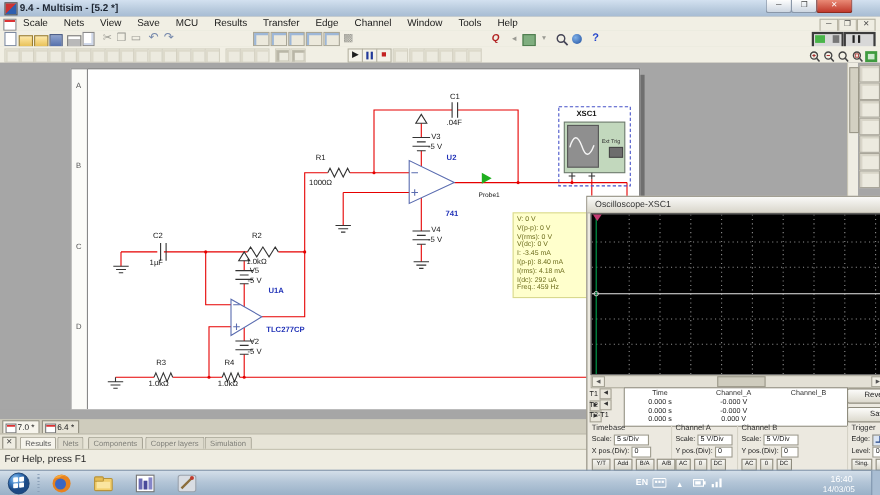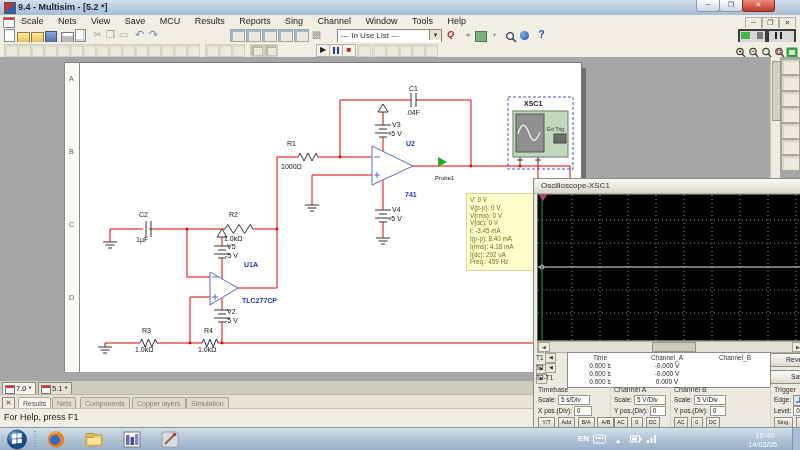--- a/index.html
+++ b/index.html
@@ -109,22 +109,22 @@
 
 <div class="abs menubar">
   <div class="abs micon"></div>
   <div class="abs menuitems">
     <span class="mitem">Scale</span>
     <span class="mitem">Nets</span>
     <span class="mitem">View</span>
     <span class="mitem">Save</span>
     <span class="mitem">MCU</span>
     <span class="mitem">Results</span>
-    <span class="mitem">Reports</span>
-    <span class="mitem">Sing</span>
+    <span class="mitem">Transfer</span>
+    <span class="mitem">Edge</span>
     <span class="mitem">Channel</span>
     <span class="mitem">Window</span>
     <span class="mitem">Tools</span>
     <span class="mitem">Help</span>
   </div>
   <div class="abs mdibtn" style="right:38px">─</div>
   <div class="abs mdibtn" style="right:21px">❐</div>
   <div class="abs mdibtn" style="right:4px">✕</div>
 </div>
 
@@ -161,24 +161,20 @@
   <span class="ti" style="left:262px">
       <span class="abs i-view"></span>
     </span>
   <span class="ti" style="left:278px">
       <span class="abs i-view"></span>
     </span>
   <span class="ti" style="left:294px">
       <span class="abs i-view"></span>
     </span>
   <span class="ti i-gray" style="left:310px">▩</span>
-  <div class="abs combo">
-    <span>--- In Use List ---</span>
-    <span class="car">▼</span>
-  </div>
   <span class="ti" style="left:447px;color:#b22222;font-size:9px;font-style:italic;font-weight:bold">Q</span>
   <span class="ti i-gray" style="left:461px;font-size:8px">◂</span>
   <span class="ti" style="left:475px">
       <span class="abs" style="width:10px;height:9px;top:2px;background:#7fae7f;border:1px solid #4c7a4c"></span>
     </span>
   <span class="ti i-gray" style="left:488px;font-size:6px">▼</span>
   <span class="ti" style="left:505px">
     <svg width="13" height="12">
         <circle cx="5" cy="5" r="3.4" fill="none" stroke="#445" stroke-width="1.3"></circle>
         <line x1="7.6" y1="7.6" x2="11" y2="11" stroke="#445" stroke-width="1.6"></line>
@@ -388,21 +384,21 @@
   <div>Freq.: 459 Hz</div>
 </div>
 
 <div class="abs sheettabs">
   <div class="stab" style="left:2px">
     <span class="tico"></span>
     <span>7.0 *</span>
   </div>
   <div class="stab" style="left:38px;background:#e6e3d6">
     <span class="tico"></span>
-    <span>5.1 *</span>
+    <span>6.4 *</span>
   </div>
 </div>
 
 <div class="abs sstabs">
   <div class="xbtn">✕</div>
   <div class="sst active" style="left:18px">Results</div>
   <div class="sst" style="left:52px">Nets</div>
   <div class="sst" style="left:80px">Components</div>
   <div class="sst" style="left:132px">Copper layers</div>
   <div class="sst" style="left:186px">Simulation</div>

